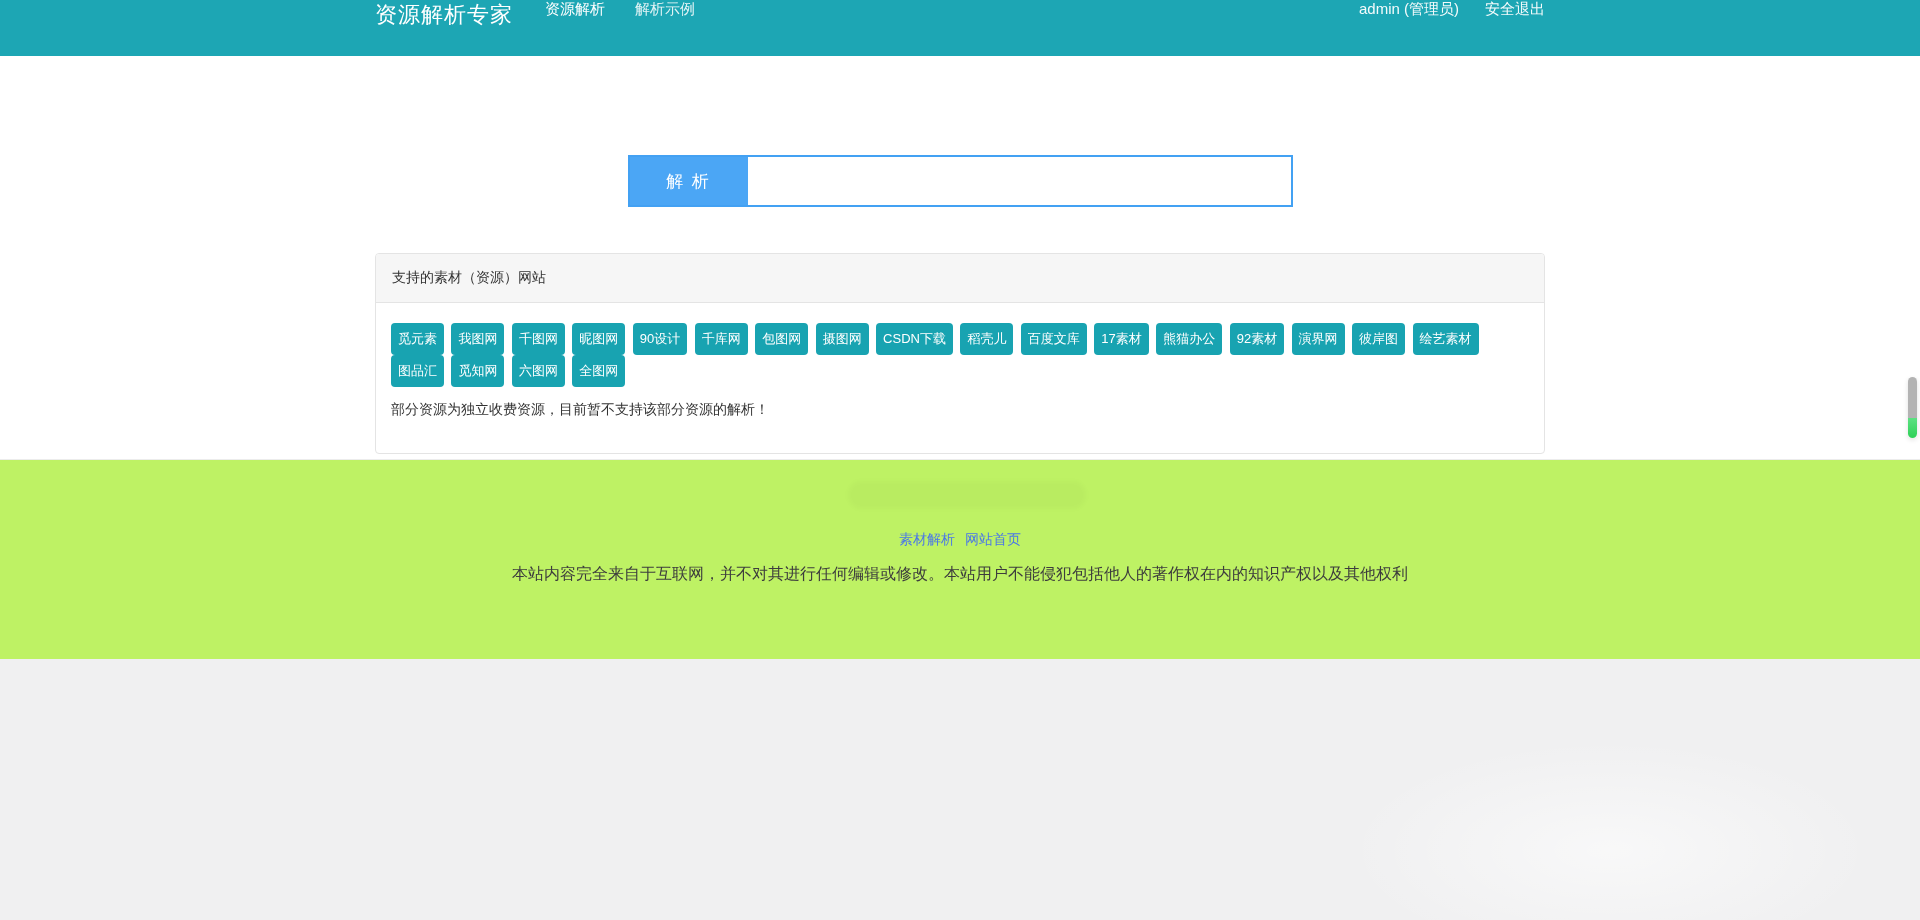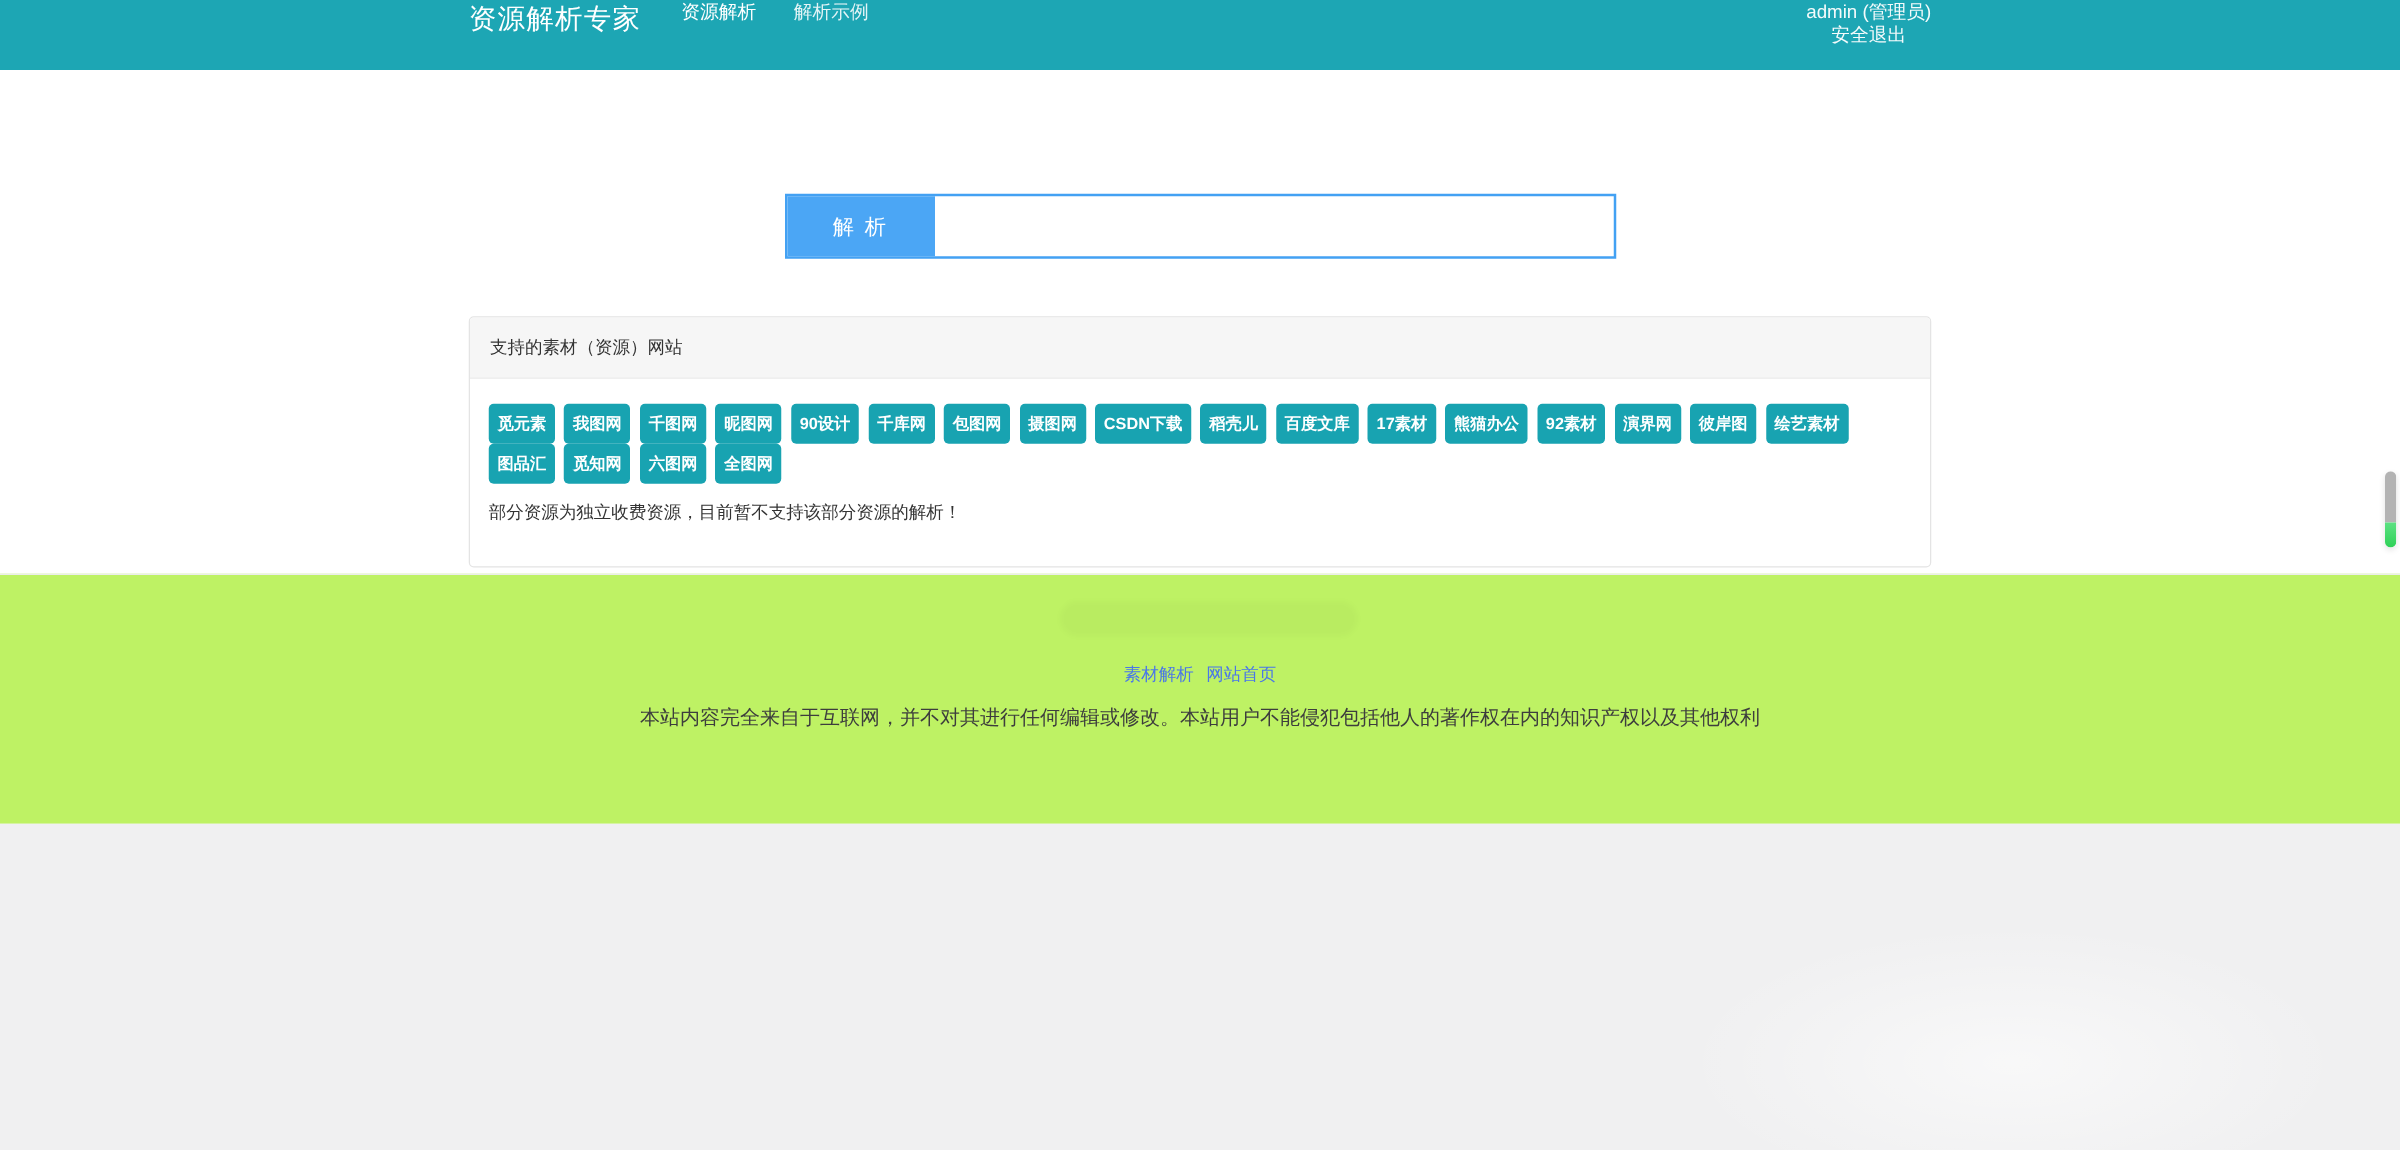--- a/index.html
+++ b/index.html
@@ -12,21 +12,21 @@
 
   
   .navbar { height:56px; background:#1DA6B4; }
   .nav-inner {
     width:1170px; margin:0 auto; height:56px;
     display:flex; align-items:flex-start;
   }
   .brand { color:#fff; font-size:22px; margin-right:32px; letter-spacing:1px; }
   .nav-link { color:#ffffff; font-size:15px; margin-right:30px; }
   .nav-link.secondary { color:rgba(255,255,255,0.88); }
-  .nav-right { margin-left:auto; display:flex; align-items:center;flex-direction:column; }
+  .nav-right { margin-left:auto; display:flex; align-items:center; }
   .nav-right a { color:rgba(255,255,255,0.95); font-size:15px; margin-left:26px; }
 
   
   .main { height:403px; }
   .search-group {
     width:665px; height:52px; margin:0 auto; position:relative; top:99px;
     display:flex; border:2px solid #43A1F3; background:#fff;
   }
   .search-input {
     flex:1; border:none; outline:none; font-size:17px; color:#555;
@@ -45,21 +45,21 @@
   }
   .panel-header {
     background:#f6f6f6; border-bottom:1px solid #e4e4e4;
     padding:15px 16px; font-size:14px; color:#333;
     border-radius:3px 3px 0 0;
   }
   .panel-body { padding:20px 15px 34px; }
   .badges { line-height:26px; }
   .badge {
     display:inline-block; background:#18A3B1; color:#fff;
-    font-size:13px; font-weight:bold; padding:3px 7px;
+    font-size:13px; font-weight:normal; padding:3px 7px;
     border-radius:4px; margin-right:3px; white-space:nowrap;
   }
   .panel-note { font-size:14px; color:#333; margin-top:14px; }
 
   
   .footer {
     height:200px; background:#bef264; border-top:1px solid #ececec;
     text-align:center; position:relative;
   }
   .watermark {

